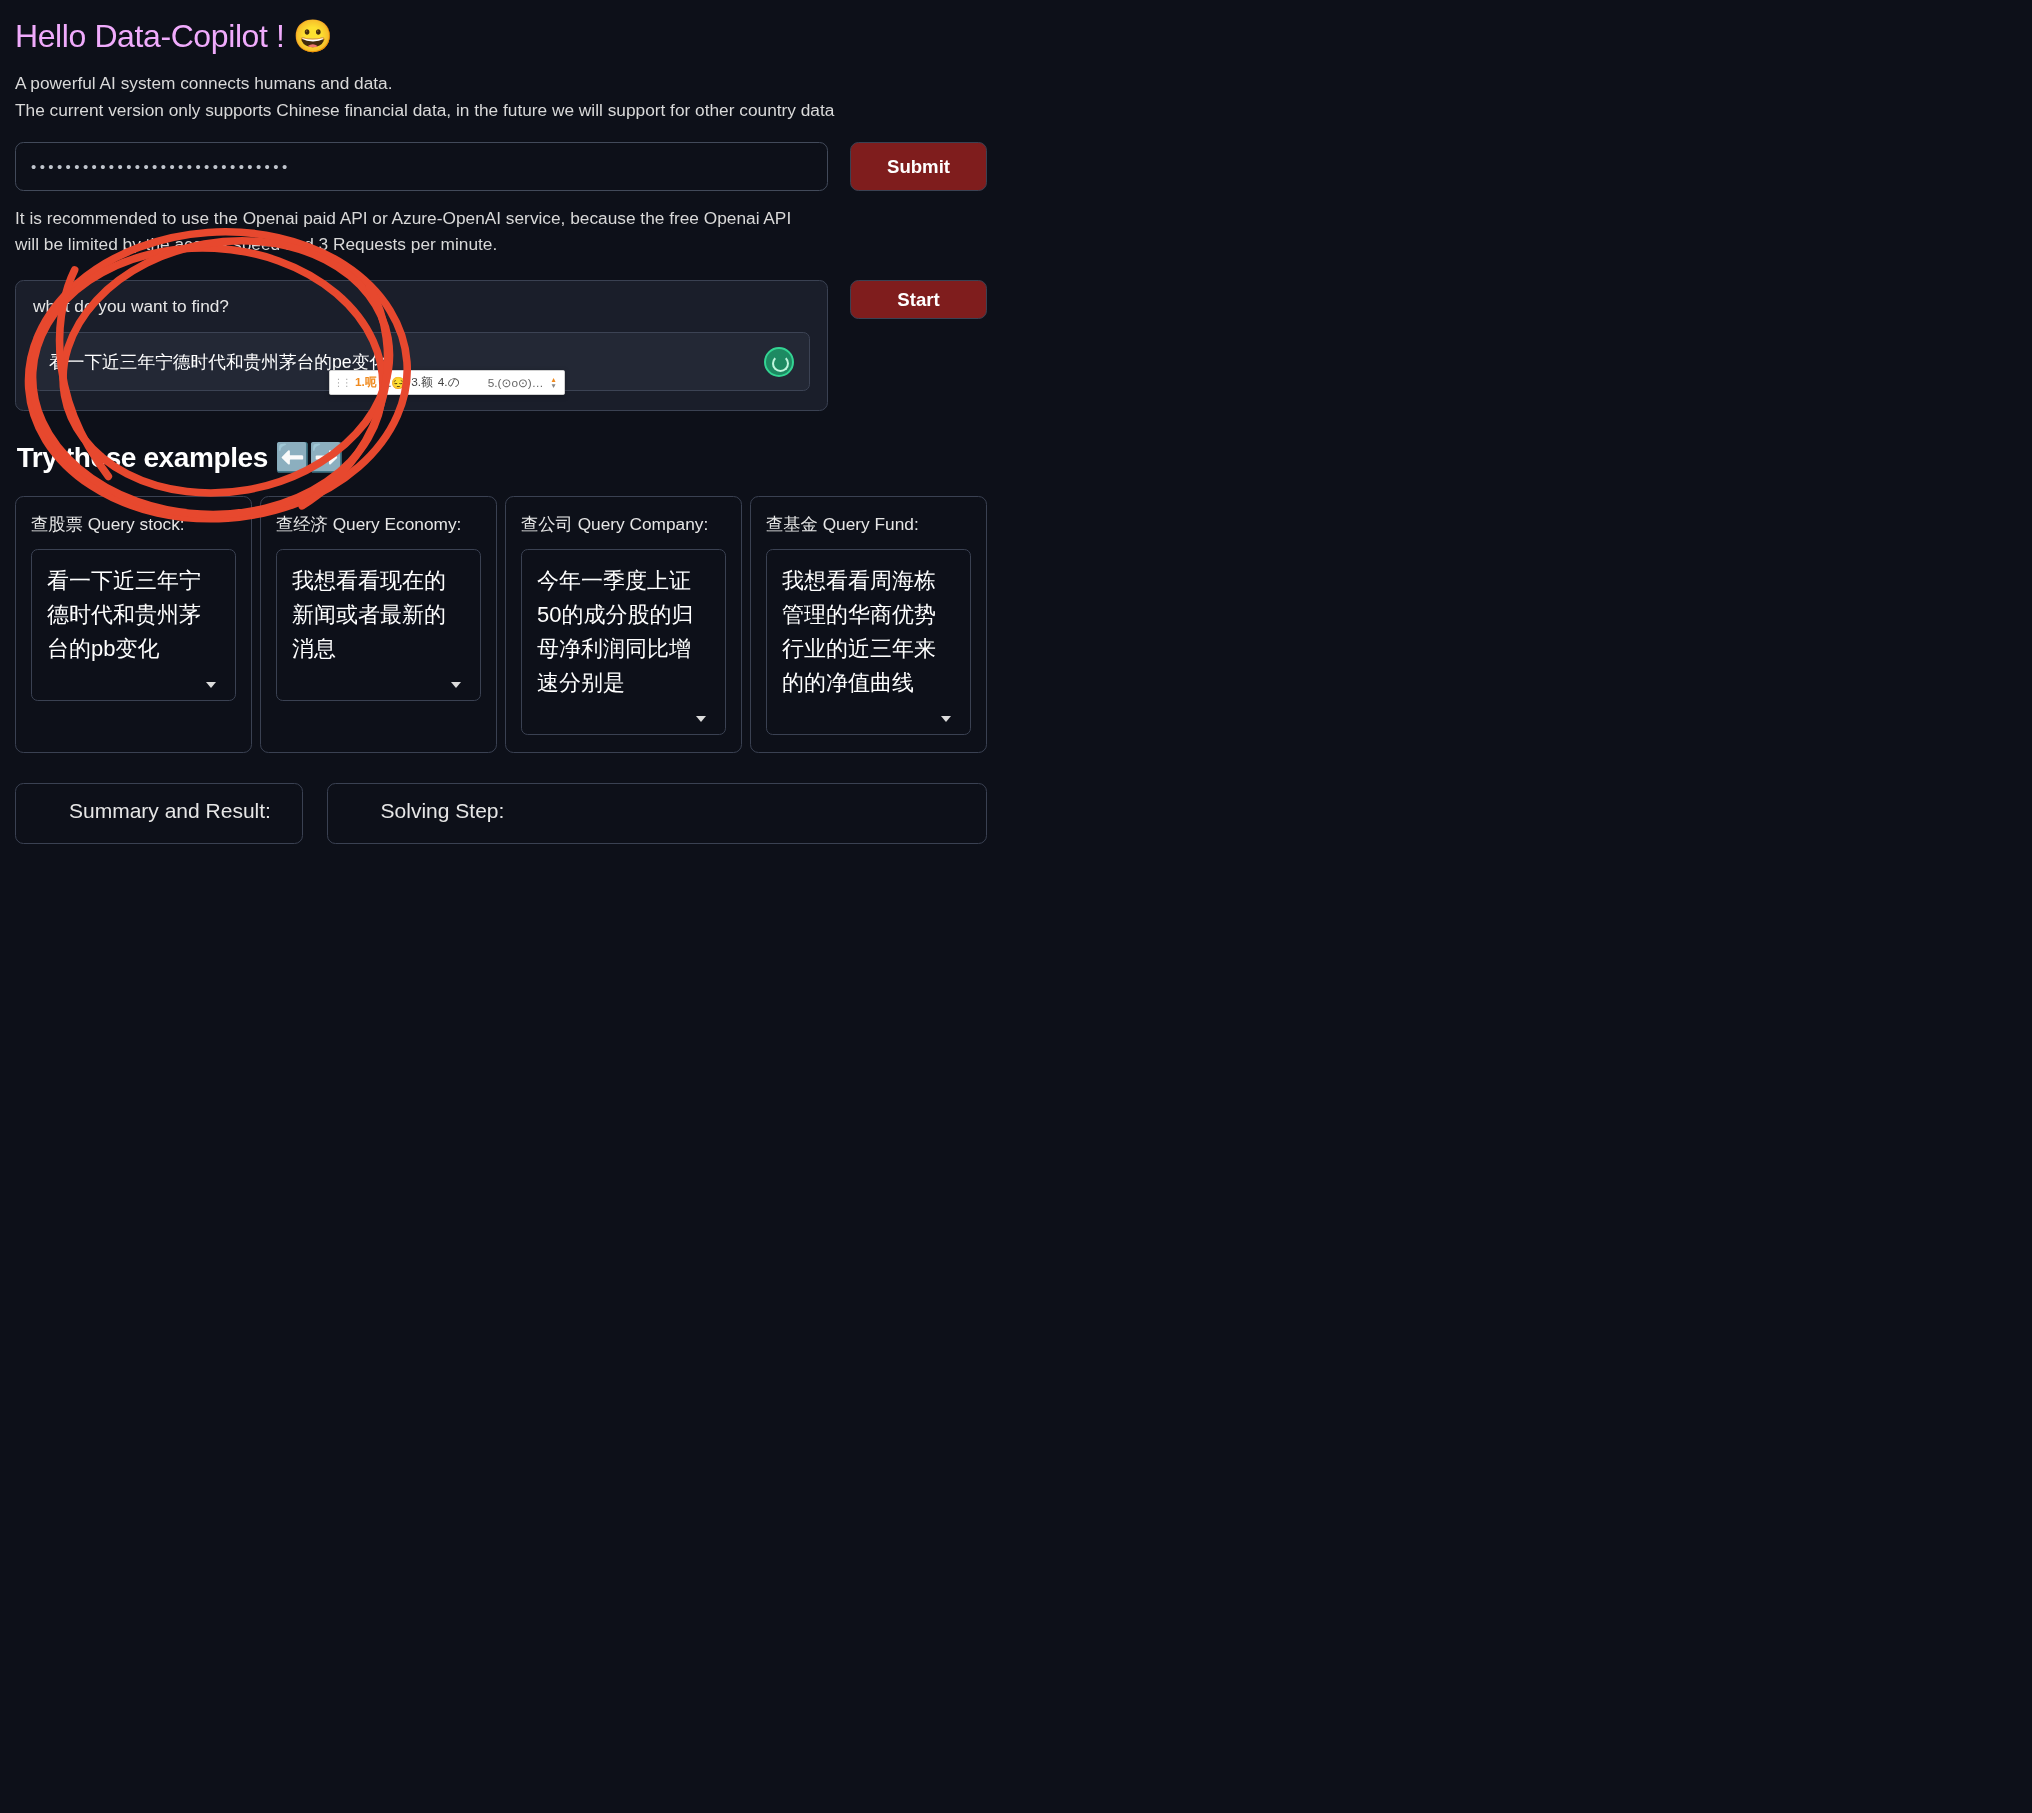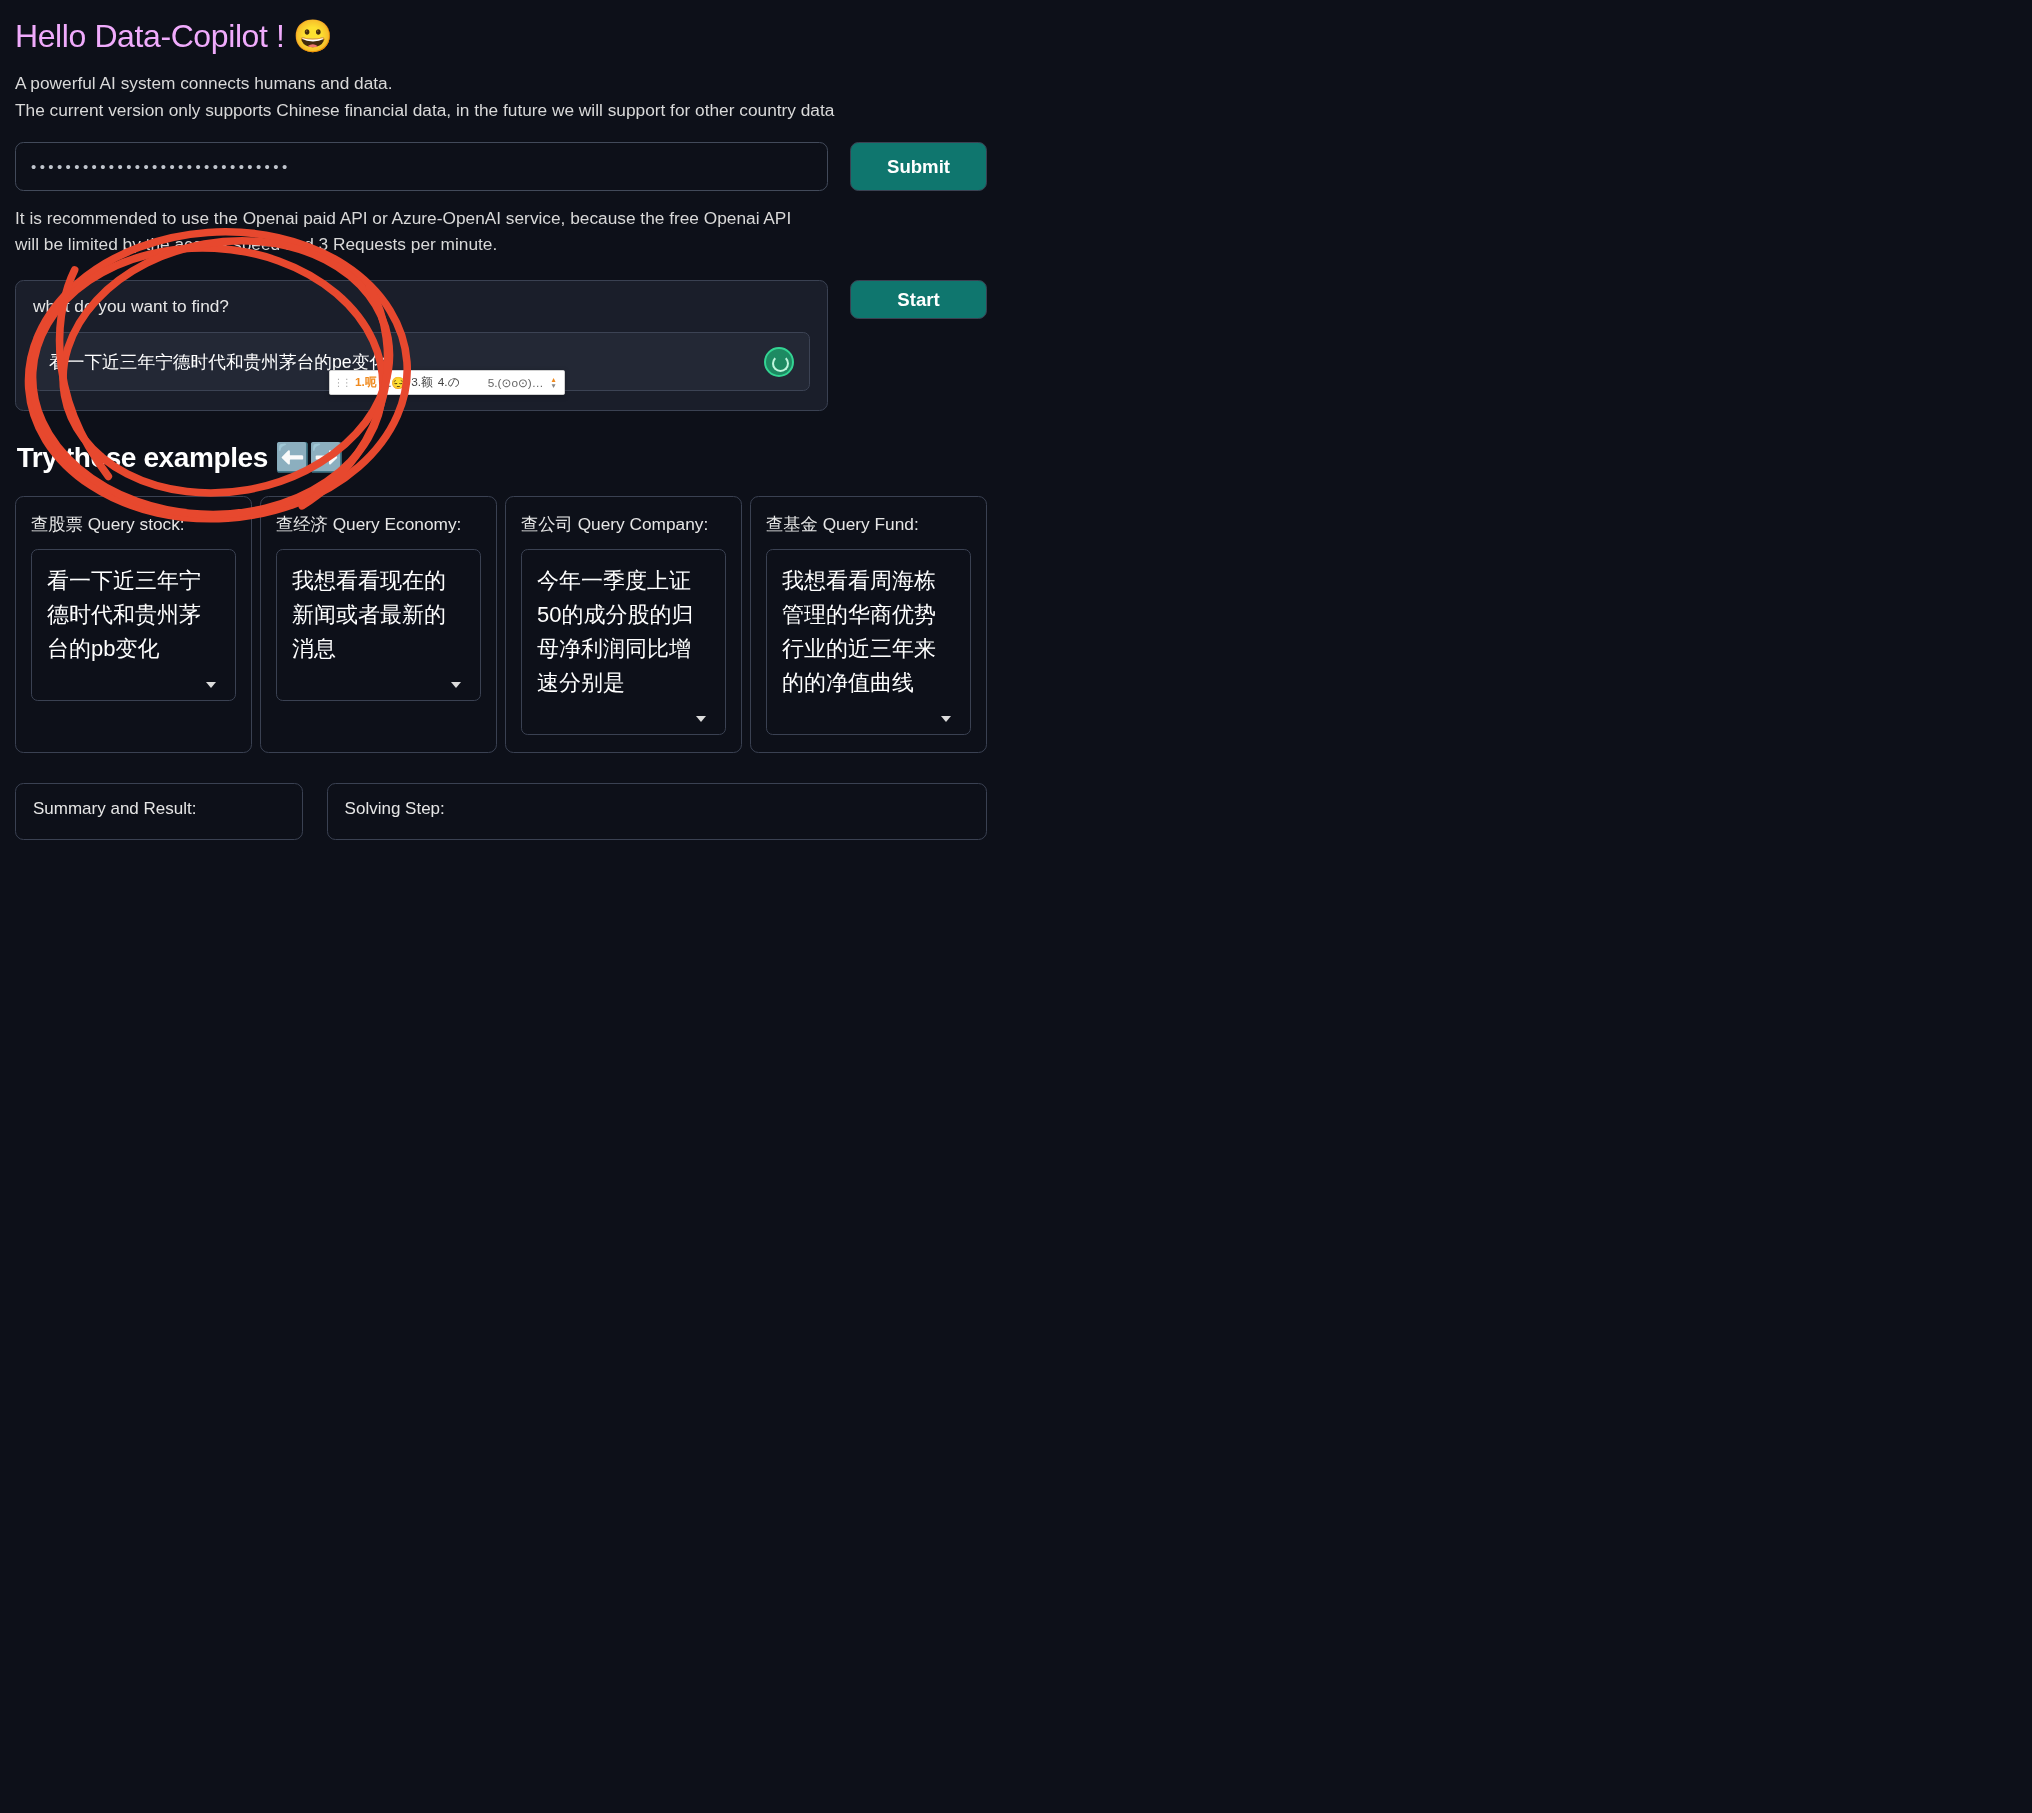--- a/index.html
+++ b/index.html
@@ -37,21 +37,21 @@
     background: #0d1019;
     border: 0.8px solid #424a5a;
     border-radius: 8.4px;
     padding: 15px 15px;
     color: #bfc4cc;
     font-size: 15px;
     letter-spacing: 3.4px;
   }
   .btn {
     width: 137px;
-    background: #0f766e;
+    background: #7f1d1d;
     border: 0.8px solid #3a4152;
     border-radius: 8.4px;
     color: #ffffff;
     font-size: 18.6px;
     font-weight: 700;
     display: flex;
     align-items: center;
     justify-content: center;
     cursor: pointer;
   }
@@ -182,23 +182,24 @@
   }
   .result-box {
     border: 0.8px solid #3a4152;
     border-radius: 8.4px;
     padding: 15px 17px 20px 17px;
     background: transparent;
   }
   .result-box.small { width: 288px; }
   .result-box.big { flex: 1; }
   .result-title {
-    font-size: 17px;
-    color: #e6e6e6;
-    font-weight: 400;
+    font-size: 21px;
+    color: #e6e6e6;
+    font-weight: 400;
+    margin-left: 36px;
   }
   
   .annot {
     position: absolute;
     pointer-events: none;
   }
 </style>
 </head>
 <body>
 

